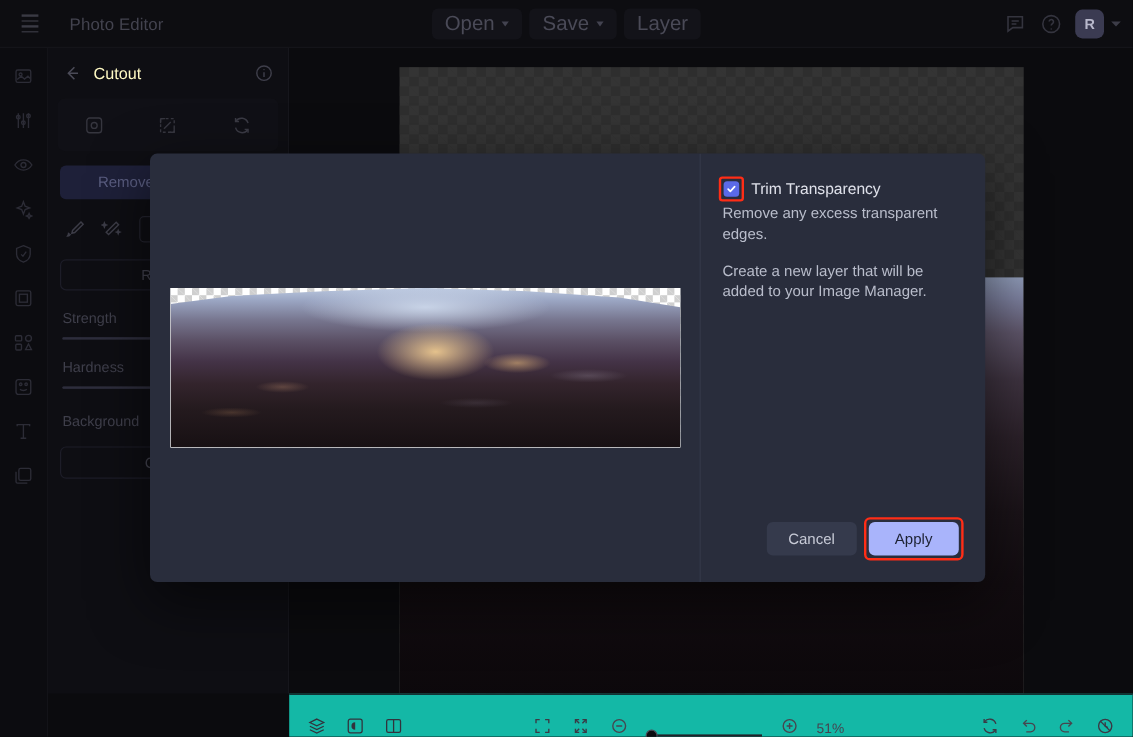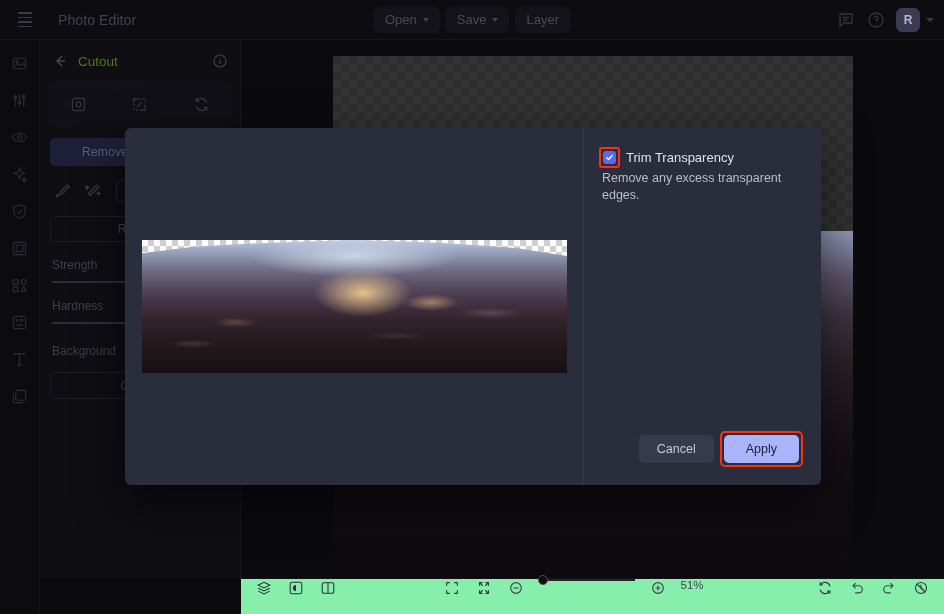--- a/index.html
+++ b/index.html
@@ -64,21 +64,21 @@
   .topbar-center > * { pointer-events: auto; }
   .menu-btn {
     display: flex;
     align-items: center;
     gap: 6px;
     height: 26px;
     padding: 0 11px;
     border-radius: 5px;
     background: #131319;
     color: #4a4a57;
-    font-size: 13px;
+    font-size: 17px;
     cursor: pointer;
     border: none;
     font-family: inherit;
   }
   .menu-btn.plain { background: #131319; }
   .chev {
     width: 0; height: 0;
     border-left: 3.5px solid transparent;
     border-right: 3.5px solid transparent;
     border-top: 4px solid #434350;
@@ -144,21 +144,21 @@
   }
   .panel-head {
     height: 42px;
     display: flex;
     align-items: center;
     padding: 0 12px;
     gap: 10px;
   }
   .back-arrow { cursor: pointer; width: 16px; height: 16px; }
   .panel-title {
-    color: #4d7c0f;
+    color: #fef9c3;
     font-size: 13.5px;
   }
   .info-icon { margin-left: auto; cursor: pointer; width: 16px; height: 16px; }
 
   .panel-tabs {
     display: flex;
     justify-content: space-around;
     align-items: center;
     height: 44px;
     margin: 0 8px;
@@ -308,23 +308,23 @@
       radial-gradient(ellipse 60px 14px at 30% 33%, rgba(255,190,130,.18), transparent 70%),
       radial-gradient(ellipse 70px 10px at 20% 46%, rgba(200,150,110,.14), transparent 70%),
       radial-gradient(ellipse 90px 12px at 78% 30%, rgba(190,180,200,.16), transparent 70%);
   }
 
   
   .bottombar {
     position: absolute;
     left: 241px; right: 0; bottom: 0;
     height: 36px;
-    background: #86efac;
-    display: flex;
-    align-items: flex-start;
+    background: #14b8a6;
+    display: flex;
+    align-items: flex-end;
     padding: 0 14px;
     gap: 14px;
     border-top: 1px solid #131318;
   }
   .bicon { width: 18px; height: 18px; cursor: pointer; display: flex; align-items: center; justify-content: center; }
   .bspacer { flex: 1; }
   .zoom-slider {
     width: 96px;
     height: 2px;
     background: #222229;
@@ -811,20 +811,21 @@
             <svg width="9" height="9" viewBox="0 0 10 10" fill="none" stroke="#ffffff" stroke-width="1.6" stroke-linecap="round" stroke-linejoin="round">
               <path d="M2 5.2L4 7.2 8 2.8"></path>
             </svg>
           </span>
           <span class="hl"></span>
         </span>
         <span class="opt-label">Trim Transparency</span>
       </div>
       <div class="opt-desc">Remove any excess transparent edges.</div>
 
+      <div class="opt-desc">Create a new layer that will be added to your Image Manager.</div>
 
       <div class="modal-actions">
         <button class="btn-cancel">Cancel</button>
         <span class="apply-wrap">
           <button class="btn-apply">Apply</button>
           <span class="hl2"></span>
         </span>
       </div>
     </div>
   </div>

